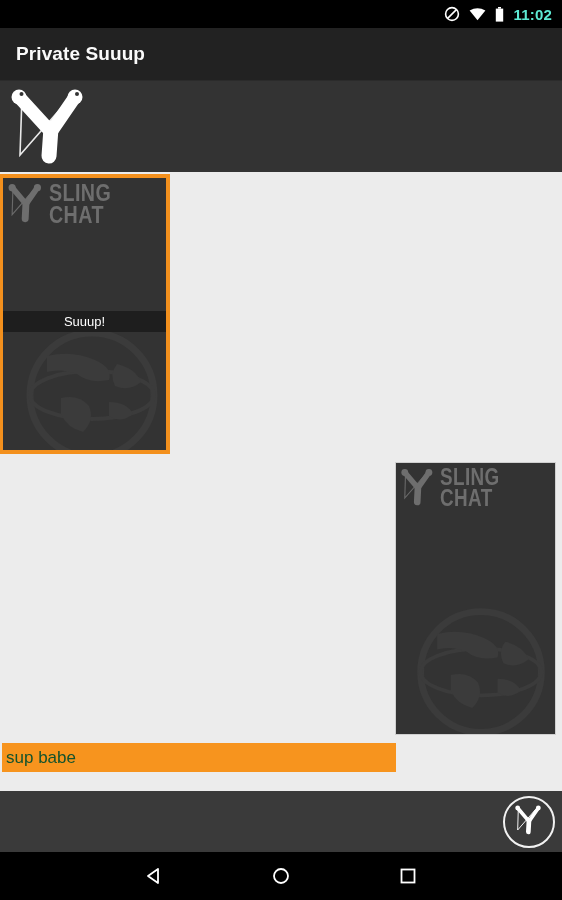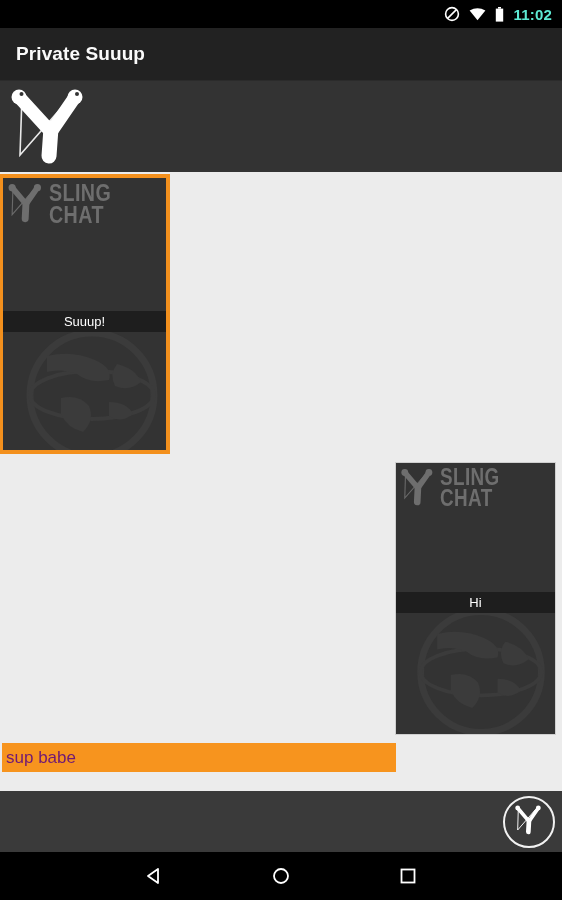--- a/index.html
+++ b/index.html
@@ -175,21 +175,21 @@
   }
   #composer-input {
     position: absolute;
     left: 2px;
     top: 0;
     width: 394px;
     height: 29px;
     background: #f7941e;
     border: none;
     outline: none;
-    color: #701a75;
+    color: #14532d;
     font-size: 17px;
     font-family: "Liberation Sans", sans-serif;
     padding: 0 0 0 4px;
     box-sizing: border-box;
     line-height: 29px;
   }
   #composer-input::placeholder { color: #fbe2c0; }
 
   
   #bottom-bar {
@@ -346,23 +346,20 @@
             <path d="M37 7 L23 27" stroke="#6e6e6e" stroke-width="7" stroke-linecap="round"></path>
             <path d="M23 25 L22 45" stroke="#6e6e6e" stroke-width="8.5" stroke-linecap="round"></path>
             <circle cx="6" cy="7" r="4.4" fill="#6e6e6e"></circle>
             <circle cx="37" cy="7" r="4.4" fill="#6e6e6e"></circle>
           </svg>
           <span class="card-brand-text">
             <span>SLING</span>
             <span>CHAT</span>
           </span>
         </div>
-        <div class="caption-strip">
-          <span>Hi</span>
-        </div>
       </div>
     </div>
 
   </div>
 
   <div id="composer-row">
     <input id="composer-input" type="text" value="sup babe" style="">
   </div>
 
   <div id="bottom-bar">

